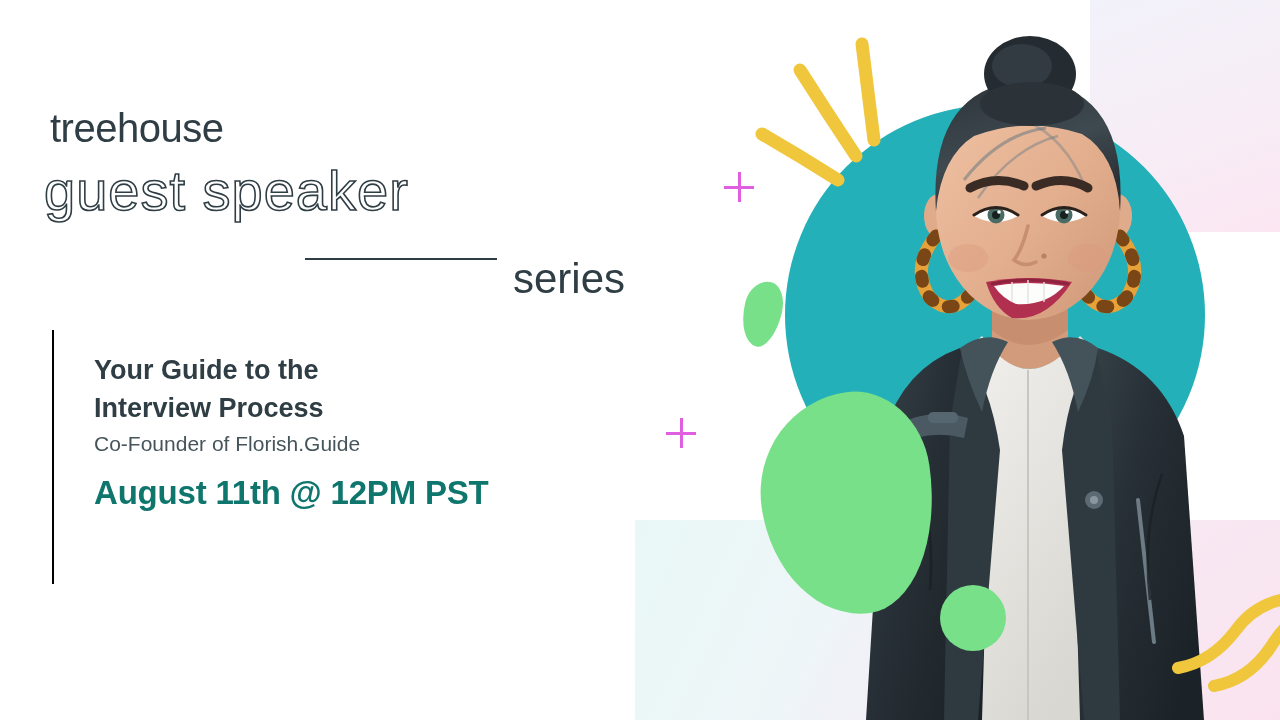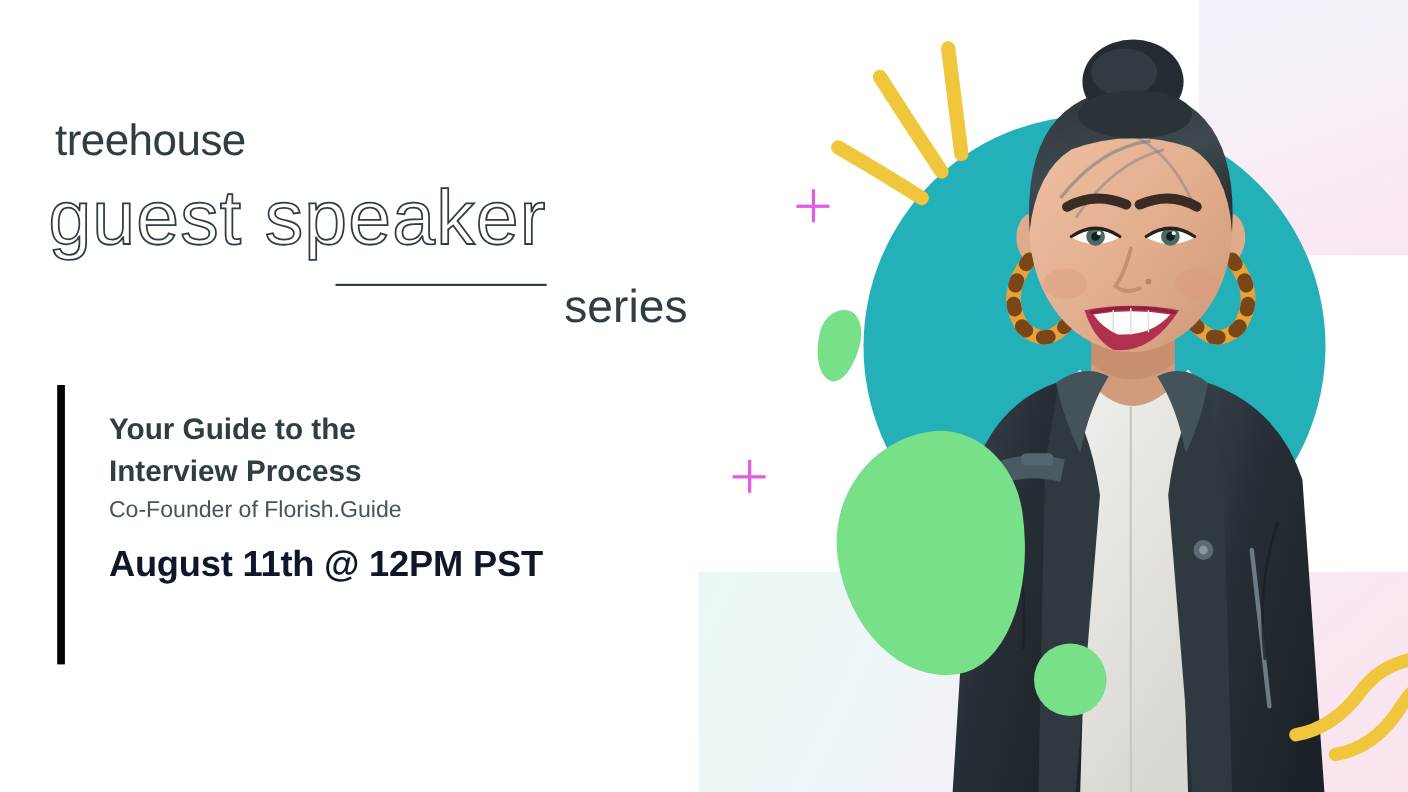--- a/index.html
+++ b/index.html
@@ -53,21 +53,21 @@
     font-size: 40px;
     font-weight: 400;
     letter-spacing: -0.5px;
     color: #2f3d44;
     line-height: 1;
   }
 
   .headline-outline {
     position: absolute;
     left: 44px; top: 160px;
-    font-size: 70px;
+    font-size: 56px;
     font-weight: 400;
     letter-spacing: 1px;
     line-height: 1.1;
     color: transparent;
     -webkit-text-stroke: 1.6px #2f3d44;
     text-stroke: 1.6px #2f3d44;
   }
 
   .series-row {
     position: absolute;
@@ -86,23 +86,23 @@
     flex: 0 0 auto;
     font-size: 42px;
     font-weight: 400;
     color: #2f3d44;
     line-height: 1;
     letter-spacing: 0px;
   }
 
   .detail-block {
     position: absolute;
-    left: 52px; top: 350px;
+    left: 52px; top: 330px;
     width: 560px; height: 254px;
-    border-left: 7px solid #000000;
+    border-left: 2px solid #000000;
     box-sizing: border-box;
     padding-left: 40px;
   }
   .talk-title {
     margin: 22px 0 0 0;
     font-size: 27px;
     font-weight: 700;
     line-height: 1.4;
     color: #2f3d44;
     max-width: 330px;
@@ -114,21 +114,21 @@
     font-weight: 400;
     line-height: 1.5;
     color: #46545c;
   }
   .speaker-name { margin-top: 14px; }
   .event-when {
     margin: 16px 0 0 0;
     font-size: 33px;
     font-weight: 700;
     letter-spacing: -0.2px;
-    color: #0f172a;
+    color: #0f766e;
     line-height: 1.1;
   }
 
   
   .art {
     position: absolute;
     left: 0; top: 0;
     width: 1280px; height: 720px;
     pointer-events: none;
   }

